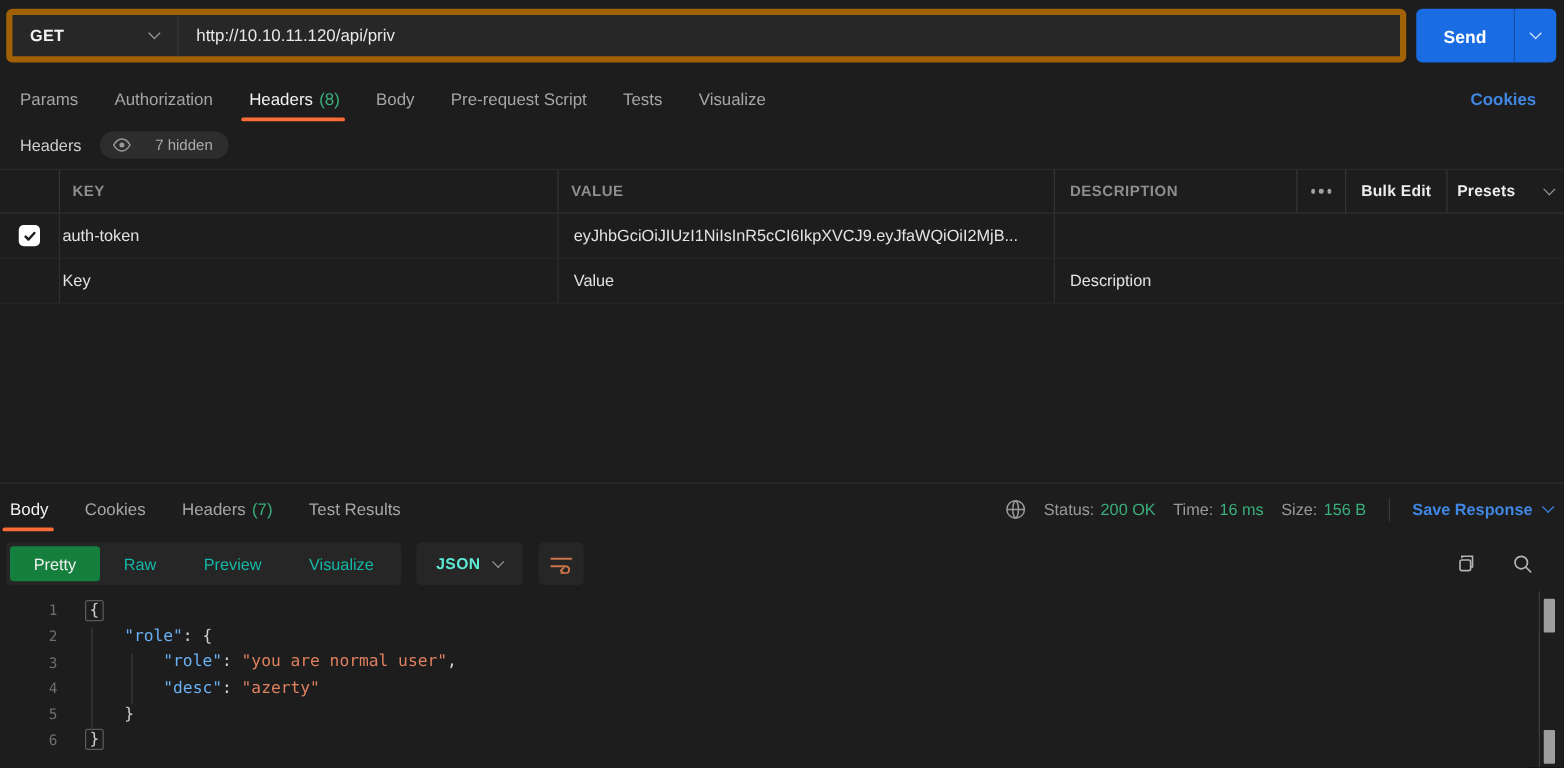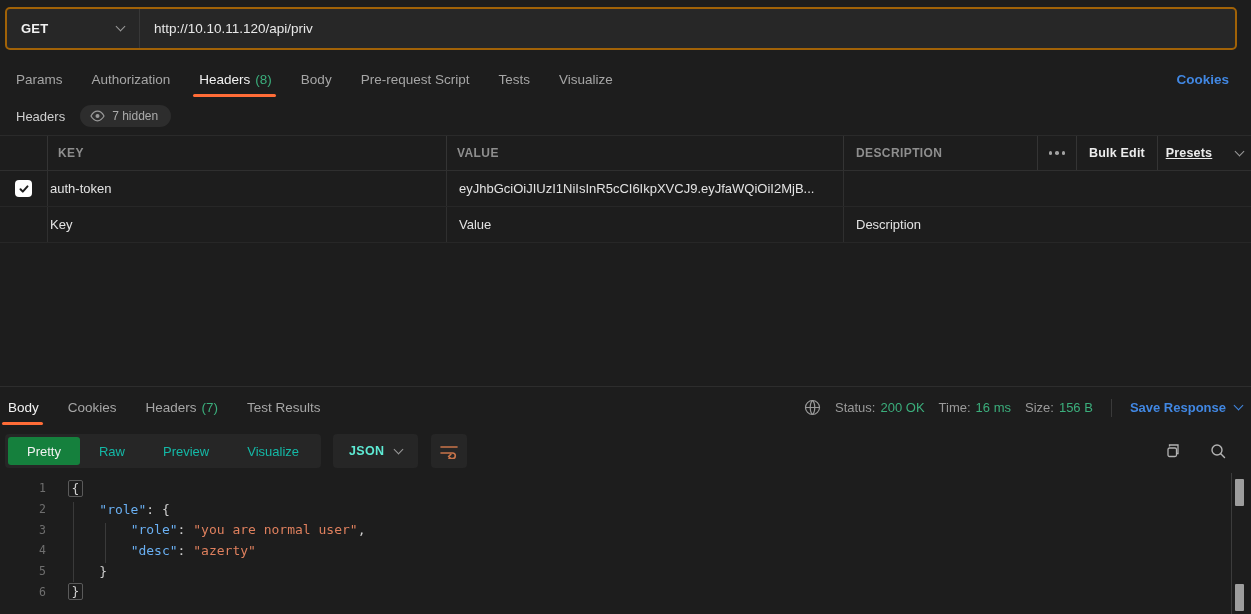--- a/index.html
+++ b/index.html
@@ -7,21 +7,21 @@
   .app {
     position:relative; width:1251px; height:614px; overflow:hidden;
     background:#1d1d1d; font-family:"Liberation Sans", sans-serif;
     color:#e8e8e8; -webkit-font-smoothing:antialiased;
   }
   .chev { display:inline-block; width:7px; height:7px; border-right:1.6px solid currentColor;
     border-bottom:1.6px solid currentColor; transform:rotate(45deg); margin-top:-4px; }
 
   
   .req-bar { position:absolute; left:5px; top:7px; right:6px; height:43px; display:flex; }
-  .url-group { flex:1; display:flex; background:#272727; border:2px solid #a16207; border-radius:5px; margin-right:8px; }
+  .url-group { flex:1; display:flex; background:#272727; border:5px solid #a16207; border-radius:5px; margin-right:8px; }
   .method-select { width:133px; display:flex; align-items:center; justify-content:space-between;
     padding:0 15px 0 14px; border-right:1px solid #383838; cursor:pointer; }
   .method-select .m { font-size:13px; font-weight:700; color:#f2f2f2; letter-spacing:.2px; }
   .method-select .chev { color:#9a9a9a; }
   .url-input { flex:1; background:transparent; border:0; outline:0; color:#e8e8e8;
     font-size:13.5px; padding:0 14px; font-family:"Liberation Sans",sans-serif; }
   .send-btn { width:112px; border-radius:5px; background:#1a6ce2; display:flex; overflow:hidden; }
   .send-main { flex:1; display:flex; align-items:center; justify-content:center; color:#fff;
     font-size:14px; font-weight:700; cursor:pointer; }
   .send-caret { width:34px; display:flex; align-items:center; justify-content:center;
@@ -33,35 +33,35 @@
     height:35px; display:flex; align-items:center; gap:5px; white-space:nowrap; }
   .tab.active { color:#f2f2f2; }
   .tab .cnt { color:#3bae7c; }
   .tab.active .underline { position:absolute; left:-6px; right:-4px; bottom:0; height:3px;
     background:#ff6c37; border-radius:2px; }
   .cookies-link { margin-left:auto; margin-right:6px; color:#4187e2; font-size:13.5px; font-weight:700; cursor:pointer; }
 
   
   .sub-bar { position:absolute; top:104px; left:16px; height:24px; display:flex; align-items:center; gap:15px; }
   .sub-title { font-size:13px; color:#cfcfcf; }
-  .hidden-pill { display:flex; align-items:center; gap:7px; background:#2d2d2d; border-radius:12px;
+  .hidden-pill { display:flex; align-items:center; gap:19px; background:#2d2d2d; border-radius:12px;
     padding:4px 13px 4px 10px; cursor:pointer;justify-content:flex-end; }
   .hidden-pill span { font-size:12px; color:#ababab; }
 
   
   .kv-table { position:absolute; top:135px; left:0; right:0; }
   .kv-head { display:grid; grid-template-columns:47px 399px 397px 194px 39px 81px 94px;
     height:36px; border-top:1px solid #2a2a2a; border-bottom:1px solid #2f2f2f; align-items:center; }
   .kv-head .hcell { height:100%; display:flex; align-items:center; padding-left:10px;
     font-size:12px; font-weight:700; letter-spacing:.4px; color:#8e8e8e; }
   .kv-head .hcell.bl { border-left:1px solid #343434; }
   .kv-head .cdesc { padding-left:12px; }
   .hc-center { justify-content:center; padding-left:0 !important; }
   .hc-white { color:#ececec !important; font-size:12.5px !important; letter-spacing:.2px !important; }
-  .presets-cell { gap:24px; cursor:pointer;text-decoration:underline; }
+  .presets-cell { gap:24px; cursor:pointer; }
   .presets-cell .chev { color:#9a9a9a; }
   .kv-row { display:grid; grid-template-columns:47px 399px 397px 408px; height:36px;
     border-bottom:1px solid #272727; align-items:center; }
   .kv-row .cell { height:100%; display:flex; align-items:center; padding-left:2px;
     font-size:13px; color:#e3e3e3; overflow:hidden; white-space:nowrap; }
   .kv-row .cell.bl { border-left:1px solid #2f2f2f; }
   .kv-row .cell.val { padding-left:12px; }
   .cell.chk { justify-content:center; padding-left:0; }
   .placeholder { color:#5d5d5d; }
   .checkbox { width:17px; height:17px; background:#fff; border-radius:4px; display:flex;
@@ -119,20 +119,28 @@
 <div class="app">
 
   <div class="req-bar">
     <div class="url-group">
       <div class="method-select">
         <span class="m">GET</span>
         <span class="chev"></span>
       </div>
       <input class="url-input" spellcheck="false" value="http://10.10.11.120/api/priv" style="">
     </div>
+    <div class="send-btn">
+      <div class="send-main">
+        <span>Send</span>
+      </div>
+      <div class="send-caret">
+        <span class="chev"></span>
+      </div>
+    </div>
   </div>
 
   <div class="req-tabs">
     <div class="tab">
         <span>Params</span>
       </div>
     <div class="tab">
         <span>Authorization</span>
       </div>
     <div class="tab active">

